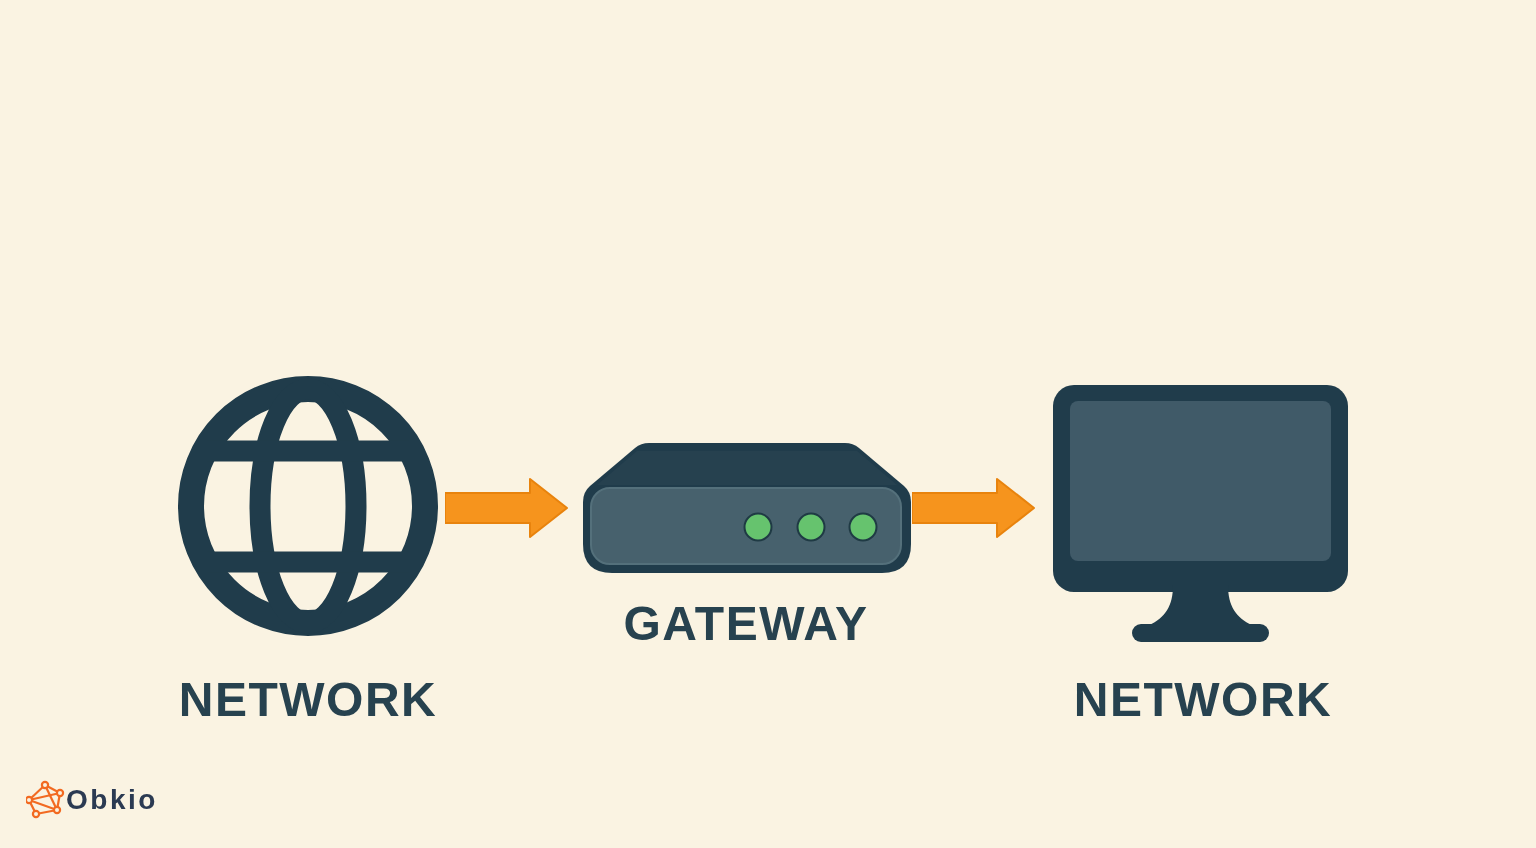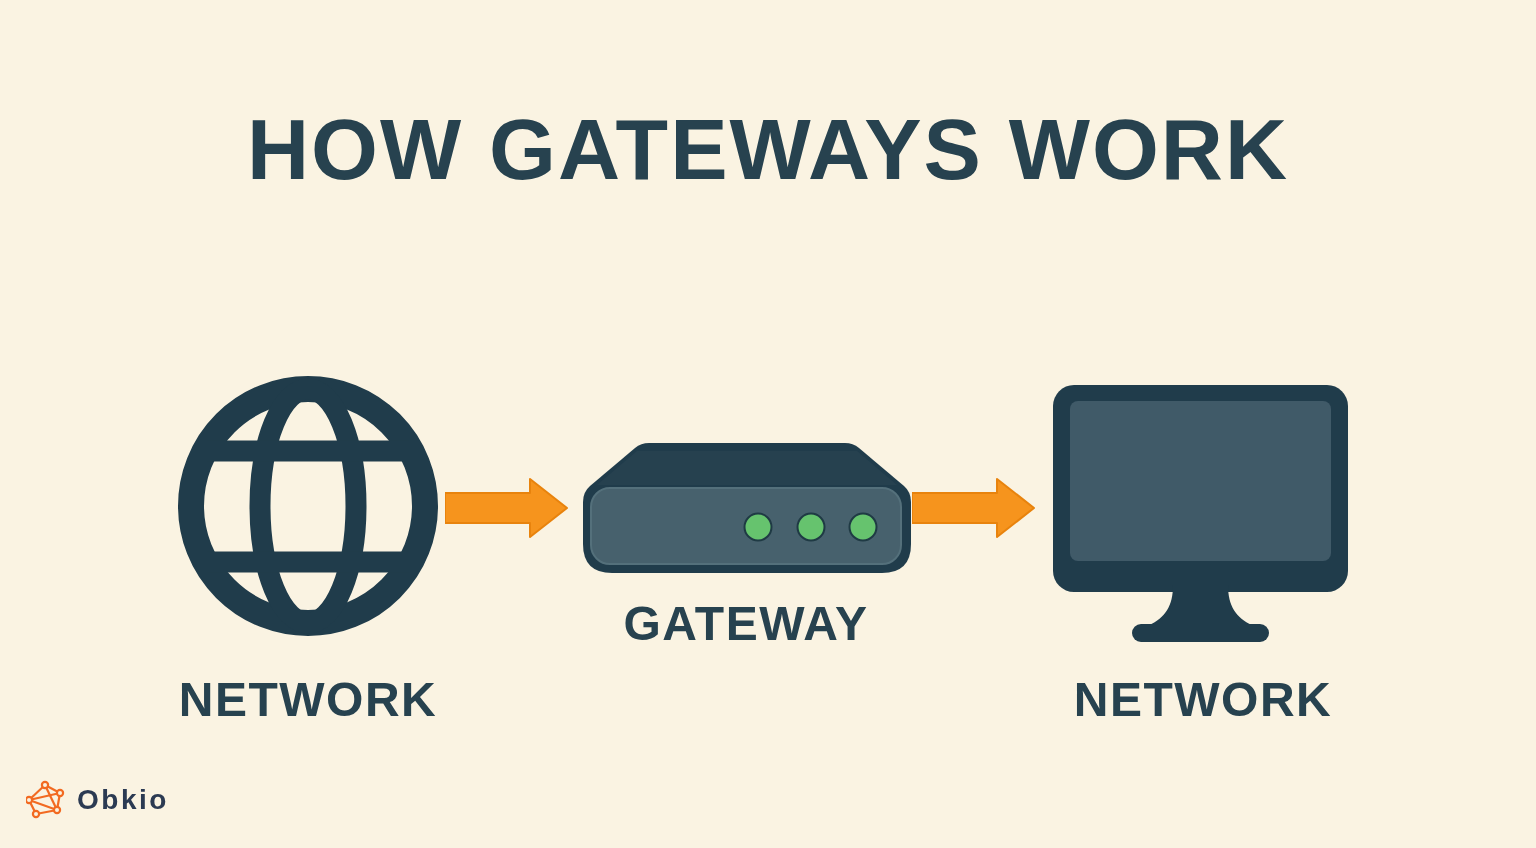--- a/index.html
+++ b/index.html
@@ -41,36 +41,34 @@
   }
   .label-network-left  { left: 308px;  top: 672px; }
   .label-gateway       { left: 746px;  top: 596px; }
   .label-network-right { left: 1203px; top: 672px; }
   .brand {
     position: absolute;
     left: 26px;
     top: 779px;
     display: flex;
     align-items: center;
-    gap: 11px;
     height: 42px;
   }
   .brand-name {
     font-size: 28px;
     font-weight: 700;
     letter-spacing: 2.5px;
     color: var(--brand-text, #2b3a52);
   }
 </style>
 </head>
 <body>
 
 <div class="stage">
 
-  <h1 class="title">HOW GATEWAYS WORK</h1>
 
   <svg class="icon-abs globe" width="260" height="260" viewBox="0 0 260 260">
     <circle cx="130" cy="130" r="117" fill="none" stroke="var(--ink)" stroke-width="26"></circle>
     <ellipse cx="130" cy="130" rx="48" ry="117" fill="none" stroke="var(--ink)" stroke-width="21"></ellipse>
     <line x1="29" y1="75" x2="231" y2="75" stroke="var(--ink)" stroke-width="21"></line>
     <line x1="29" y1="186" x2="231" y2="186" stroke="var(--ink)" stroke-width="21"></line>
   </svg>
 
   <svg class="icon-abs arrow-1" width="123" height="60" viewBox="0 0 123 60">
     <polygon points="0,15 85,15 85,1 122,30 85,59 85,45 0,45" fill="var(--arrow-orange)" stroke="var(--arrow-edge)" stroke-width="2" stroke-linejoin="round"></polygon>

